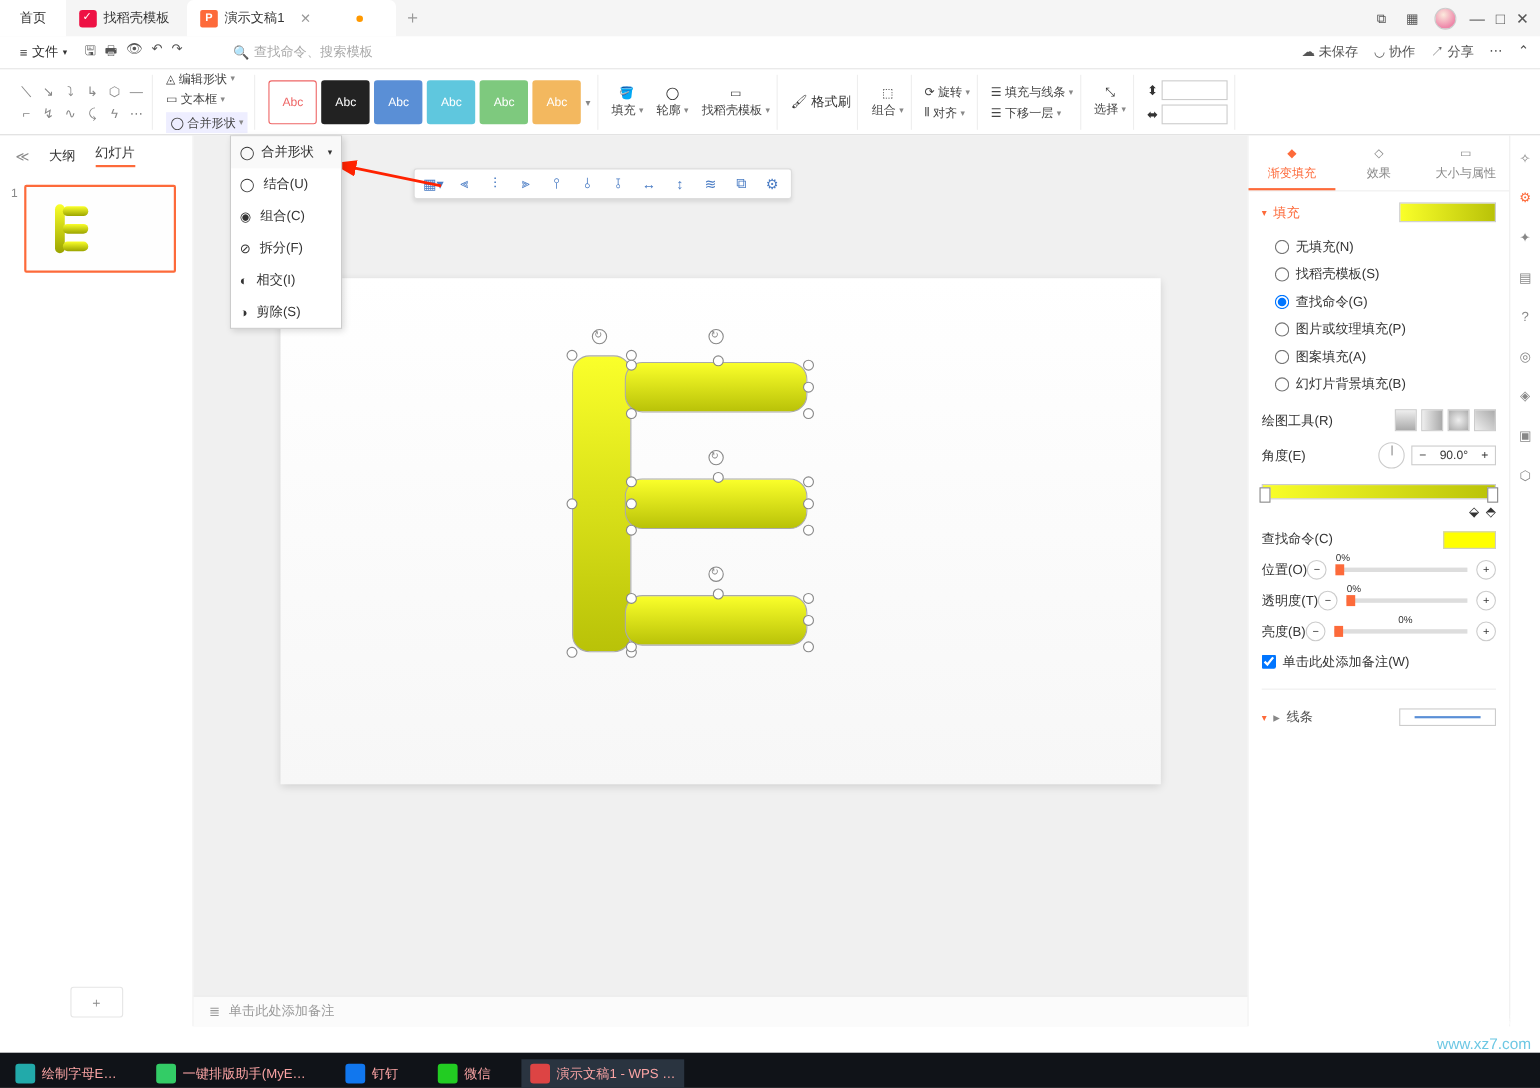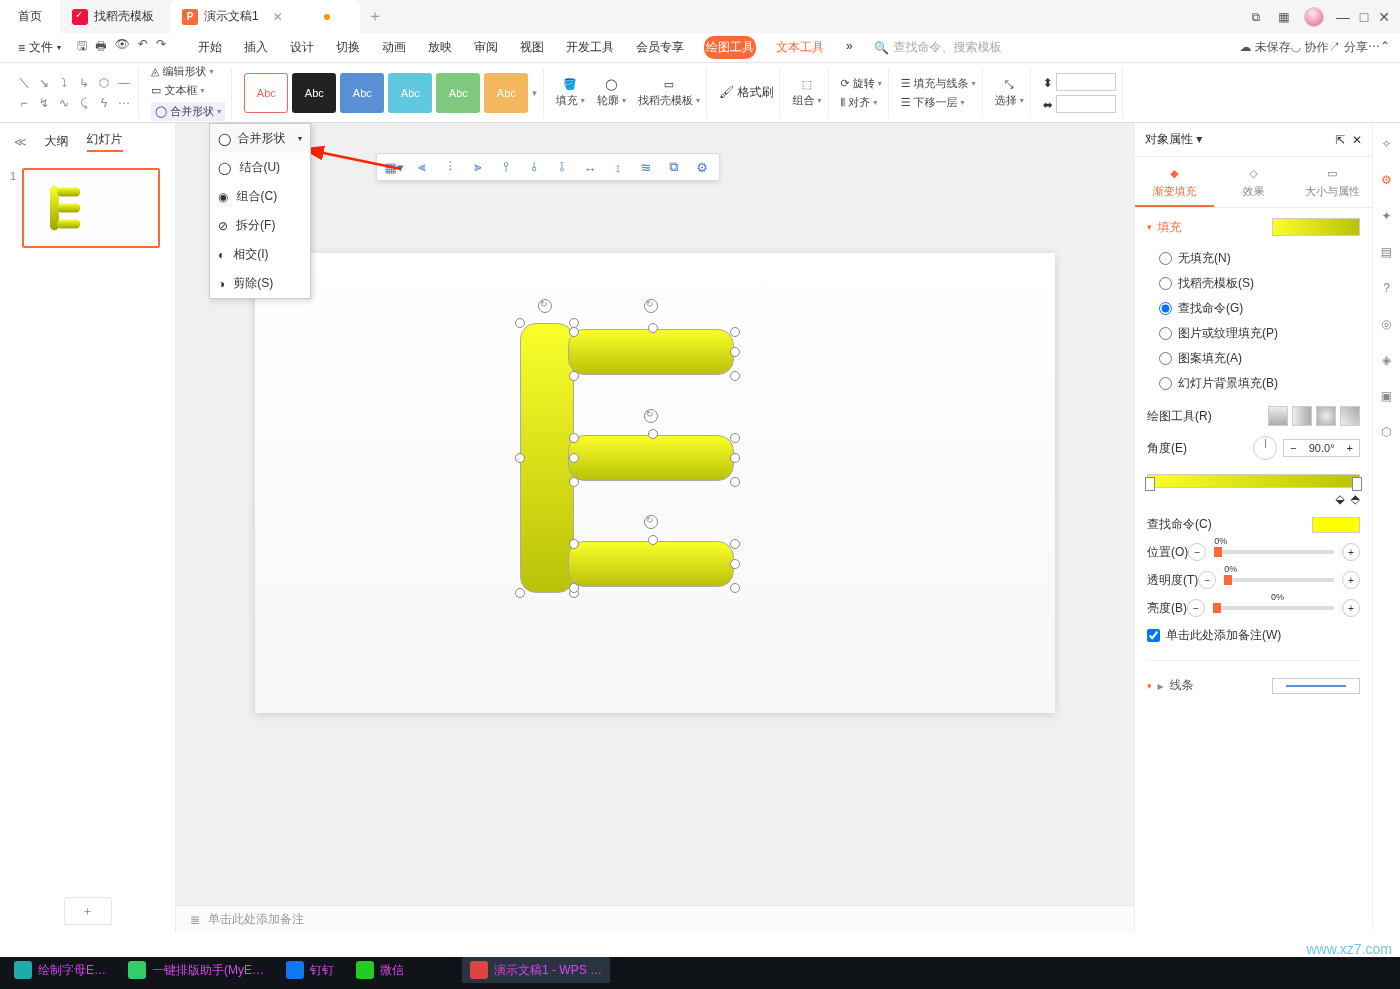--- a/index.html
+++ b/index.html
@@ -17,21 +17,21 @@
 .icon-box { width:16px; height:16px; display:inline-flex; align-items:center; justify-content:center; }
 .menubar { height:30px; display:flex; align-items:center; padding:0 10px; gap:4px; border-bottom:1px solid #e5e5e5; }
 .menubar .file { display:flex; align-items:center; gap:4px; padding:0 8px; }
 .menubar .qicons { display:flex; gap:8px; color:#555; padding:0 4px; }
 .menubar .spacer { width:18px; }
 .menubar .tabs { display:flex; gap:18px; }
 .menubar .tabs span { padding:3px 2px; cursor:pointer; }
 .menubar .pill { background:#fd6a3a; color:#fff; padding:2px 10px; border-radius:10px; }
 .menubar .txt-tool { color:#fd6a3a; }
 .menubar .search { margin-left:16px; color:#aaa; display:flex; align-items:center; gap:4px; }
-.menubar .right { margin-left:auto; display:flex; gap:0; color:#555; }
+.menubar .right { margin-left:auto; display:flex; gap:14px; color:#555; }
 .ribbon { height:60px; display:flex; align-items:center; padding:6px 10px; border-bottom:1px solid #ddd; gap:6px; }
 .rsec { display:flex; flex-direction:column; gap:2px; padding:0 6px; border-right:1px solid #eee; height:50px; justify-content:center; }
 .rsec.row { flex-direction:row; align-items:center; gap:4px; }
 .shape-grid { display:grid; grid-template-columns:repeat(6,16px); gap:4px; }
 .shape-grid div { width:16px; height:16px; color:#888; display:flex; align-items:center; justify-content:center; font-size:12px; }
 .btnv { display:flex; flex-direction:column; align-items:center; gap:2px; font-size:11px; }
 .style-box { width:44px; height:40px; border-radius:3px; display:flex; align-items:center; justify-content:center; font-size:11px; }
 .ddlabel { display:flex; align-items:center; gap:3px; font-size:11px; color:#444; }
 .ddlabel::after { content:"▾"; font-size:8px; color:#888; }
 .dropdown { position:absolute; left:209px; top:123px; width:102px; background:#fff; border:1px solid #ccc; box-shadow:2px 2px 6px rgba(0,0,0,.15); z-index:100; }
@@ -83,23 +83,23 @@
 .angle-dial::after { content:""; position:absolute; left:11px; top:2px; width:1px; height:9px; background:#888; }
 .spin { display:flex; align-items:center; border:1px solid #ccc; }
 .spin span { padding:2px 6px; font-size:11px; }
 .grad-slider { height:14px; background:linear-gradient(90deg,#faff2a,#b9c208); position:relative; border:1px solid #ccc; margin:4px 0; }
 .grad-slider .stop { position:absolute; bottom:-4px; width:10px; height:14px; background:#fff; border:1px solid #888; }
 .mini-slider { flex:1; height:4px; background:#ddd; position:relative; margin:0 8px; }
 .mini-slider::after { content:""; position:absolute; left:0; top:-3px; width:8px; height:10px; background:#fd6a3a; }
 .step-btn { width:18px; height:18px; border:1px solid #ccc; border-radius:50%; display:flex; align-items:center; justify-content:center; font-size:10px; }
 .rail { width:28px; border-left:1px solid #eee; display:flex; flex-direction:column; align-items:center; gap:18px; padding-top:12px; color:#888; }
 .rail span { width:18px; height:18px; display:flex; align-items:center; justify-content:center; }
-.taskbar { position:absolute; left:0; right:0; bottom:0; height:32px; background:#101318; display:flex; align-items:flex-start; padding:0 6px; gap:6px; color:#d946ef; font-size:12px; }
+.taskbar { position:absolute; left:0; right:0; bottom:0; height:32px; background:#101318; display:flex; align-items:flex-end; padding:0 6px; gap:20px; color:#fca5a5; font-size:12px; }
 .tb-item { padding:4px 8px; display:flex; align-items:center; gap:6px; }
-.tb-item.active { background:#2a3440;margin-left:44px; }
+.tb-item.active { background:#2a3440; }
 .tb-ico { width:18px; height:18px; border-radius:3px; display:inline-block; }
 .watermark { position:absolute; right:8px; bottom:32px; color:#2fb0d8; font-size:14px; opacity:.7; pointer-events:none; }
 .wm-title { color:#fff; font-size:16px; }
 .tpl-ico { width:16px; height:16px; background:#e14; border-radius:3px; display:inline-block; position:relative; }
 .tpl-ico::after { content:"✓"; color:#fff; font-size:10px; position:absolute; left:3px; top:0; }
 .p-ico { width:16px; height:16px; background:#fd6a3a; border-radius:2px; color:#fff; font-size:10px; display:inline-flex; align-items:center; justify-content:center; font-weight:bold; }
 .avatar { width:20px; height:20px; border-radius:50%; background:radial-gradient(circle at 40% 30%, #fceadd, #e8a 70%); border:1px solid #ccc; }
 </style>
 </head>
 <body>
@@ -134,35 +134,20 @@
 <div class="menubar">
   <div class="file">≡ <span>文件</span> <span style="font-size:8px">▾</span></div>
   <div class="qicons">
     <span>🖫</span>
     <span>🖶</span>
     <span>👁</span>
     <span>↶</span>
     <span>↷</span>
   </div>
   <div class="spacer"></div>
-  <div class="tabs">
-    <span>开始</span>
-    <span>插入</span>
-    <span>设计</span>
-    <span>切换</span>
-    <span>动画</span>
-    <span>放映</span>
-    <span>审阅</span>
-    <span>视图</span>
-    <span>开发工具</span>
-    <span>会员专享</span>
-    <span class="pill">绘图工具</span>
-    <span class="txt-tool">文本工具</span>
-    <span>»</span>
-  </div>
   <div class="search">🔍 <span>查找命令、搜索模板</span></div>
   <div class="right">
     <span>☁ <span>未保存</span></span>
     <span>◡ <span>协作</span></span>
     <span>↗ <span>分享</span></span>
     <span>⋯</span>
     <span>⌃</span>
   </div>
 </div>
 
@@ -344,24 +329,20 @@
       </div>
     </div>
 
     <div class="notes-bar">
       <span>≣</span>
       <span>单击此处添加备注</span>
     </div>
   </div>
 
   <div class="right-panel">
-    <div class="rp-head">
-      <span><span>对象属性</span> ▾</span>
-      <span><span>⇱</span>&nbsp;&nbsp;<span>✕</span></span>
-    </div>
     <div class="rp-sub">
       <div class="act">
           <span>◆</span>
           <span>渐变填充</span>
         </div>
       <div>
           <span>◇</span>
           <span>效果</span>
         </div>
       <div>

